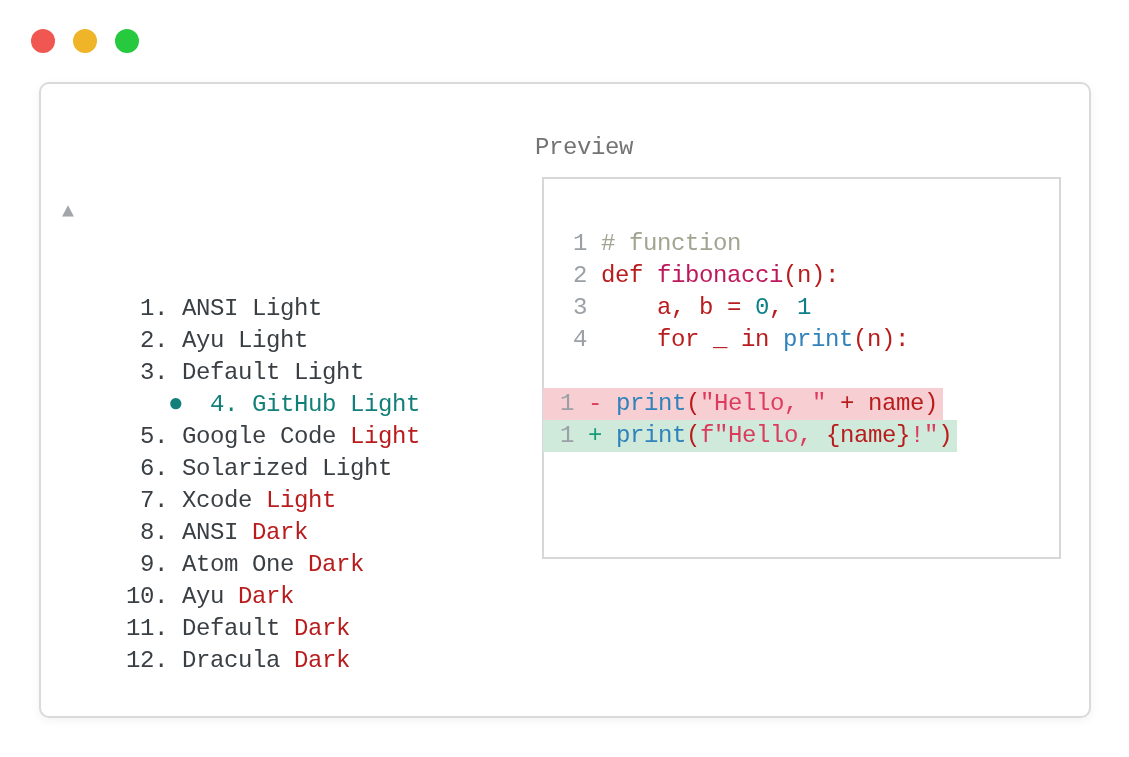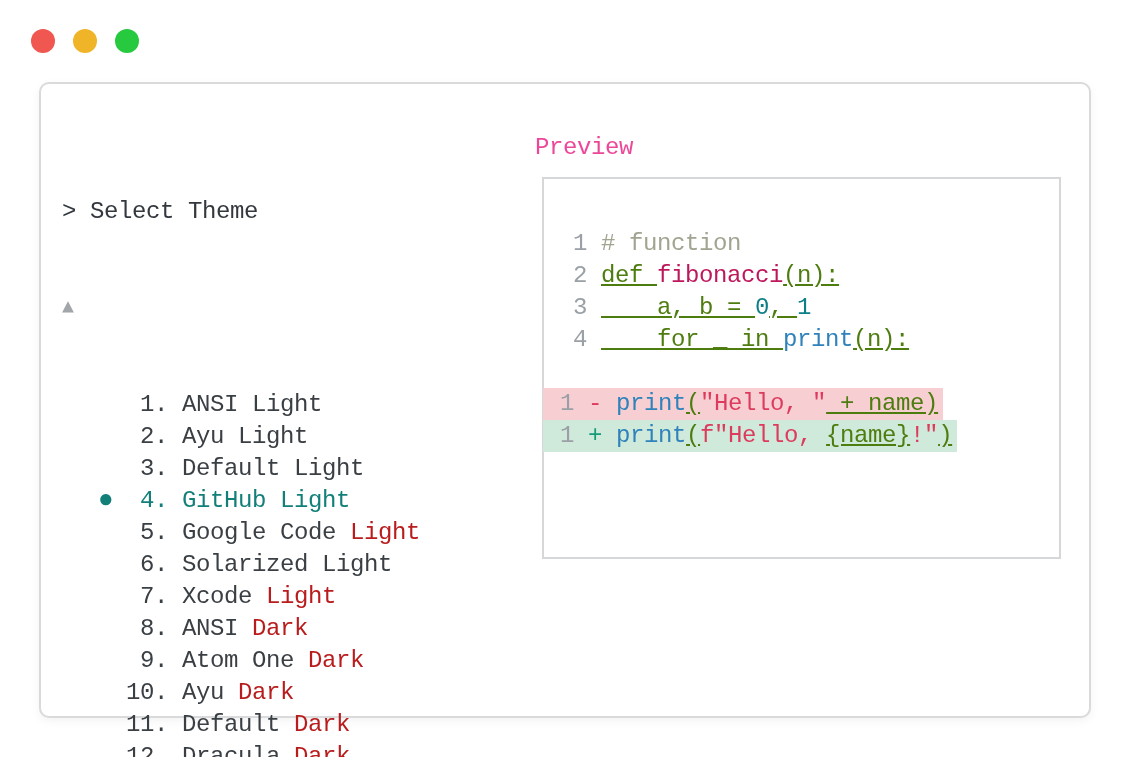--- a/index.html
+++ b/index.html
@@ -16,38 +16,38 @@
     position:absolute;left:39px;top:82px;width:1052px;height:636px;box-sizing:border-box;
     background:#ffffff;border:2px solid #d9dadb;border-radius:10px;
     box-shadow:0 3px 10px rgba(0,0,0,0.05);
   }
   
   .palette{position:absolute;left:62px;top:132px;white-space:pre;}
   .line{height:32px;line-height:32px;white-space:pre;}
   .palette-header{color:#33383e;}
   .scroll-up{color:#a2a6aa;font-size:20px;}
   .item{height:32px;line-height:32px;white-space:pre;color:#3a3f44;cursor:default;margin-left:36px;}
-  .item.selected{color:#137f79;}
+  .item.selected{color:#137f79;text-align:right;}
   .item .dim{color:#b91c1c;font-family:Liberation Mono, monospace;}
   .marker{display:inline-block;width:14px;color:#137f79;font-size:26px;}
   
-  .preview-label{position:absolute;left:535px;top:132px;height:32px;line-height:32px;color:#ec4899;white-space:pre;text-align:center;}
+  .preview-label{position:absolute;left:535px;top:132px;height:32px;line-height:32px;color:#737373;white-space:pre;text-align:center;}
   .preview-box{
     position:absolute;left:542px;top:177px;width:519px;height:382px;box-sizing:border-box;
     background:#ffffff;border:2px solid #d6d7d8;
   }
   .code{position:absolute;left:540px;top:228px;}
   .code .line{padding-left:33px;}
   .code .line.diff{padding-left:3px;}
   .hl{display:inline-block;padding:0 5px 0 17px;height:32px;line-height:32px;}
   .hl.del{background:#f7cfd3;}
   .hl.add{background:#cfe9da;}
   .tok-ln{color:#9aa0a5;}
   .tok-com{color:#a0a490;}
-  .tok-pl{color:#4d7c0f;text-decoration:underline;}
+  .tok-pl{color:#b91c1c;}
   .tok-fn{color:#be185d;}
   .tok-num{color:#0d7f87;}
   .tok-call{color:#2f82ba;}
   .tok-str{color:#dd3b5d;}
   .tok-del{color:#dd3b5d;}
   .tok-add{color:#149b77;}
 </style>
 </head>
 <body>
 
@@ -55,21 +55,20 @@
 
   <div class="traffic">
     <div class="dot" style="background: rgb(240, 87, 80);"></div>
     <div class="dot" style="background: rgb(240, 180, 41);"></div>
     <div class="dot" style="background: rgb(39, 201, 63);"></div>
   </div>
 
   <div class="main-box"></div>
 
   <div class="palette">
-    <div class="line palette-header"><span>&gt; </span><span>Select Theme</span></div>
     <div class="line scroll-up">▲</div>
     <div id="theme-list"><div class="item"><span class="marker"> </span><span class="num">  1. </span><span class="name">ANSI Light</span></div><div class="item"><span class="marker"> </span><span class="num">  2. </span><span class="name">Ayu Light</span></div><div class="item"><span class="marker"> </span><span class="num">  3. </span><span class="name">Default Light</span></div><div class="item selected"><span class="marker">●</span><span class="num">  4. </span><span class="name">GitHub Light</span></div><div class="item"><span class="marker"> </span><span class="num">  5. </span><span class="name">Google Code</span><span class="dim"> Light</span></div><div class="item"><span class="marker"> </span><span class="num">  6. </span><span class="name">Solarized Light</span></div><div class="item"><span class="marker"> </span><span class="num">  7. </span><span class="name">Xcode</span><span class="dim"> Light</span></div><div class="item"><span class="marker"> </span><span class="num">  8. </span><span class="name">ANSI</span><span class="dim"> Dark</span></div><div class="item"><span class="marker"> </span><span class="num">  9. </span><span class="name">Atom One</span><span class="dim"> Dark</span></div><div class="item"><span class="marker"> </span><span class="num"> 10. </span><span class="name">Ayu</span><span class="dim"> Dark</span></div><div class="item"><span class="marker"> </span><span class="num"> 11. </span><span class="name">Default</span><span class="dim"> Dark</span></div><div class="item"><span class="marker"> </span><span class="num"> 12. </span><span class="name">Dracula</span><span class="dim"> Dark</span></div></div>
     
     
     
   </div>
 
   <div class="preview-label">Preview</div>
   <div class="preview-box"></div>
   <div class="code" id="code-block">

